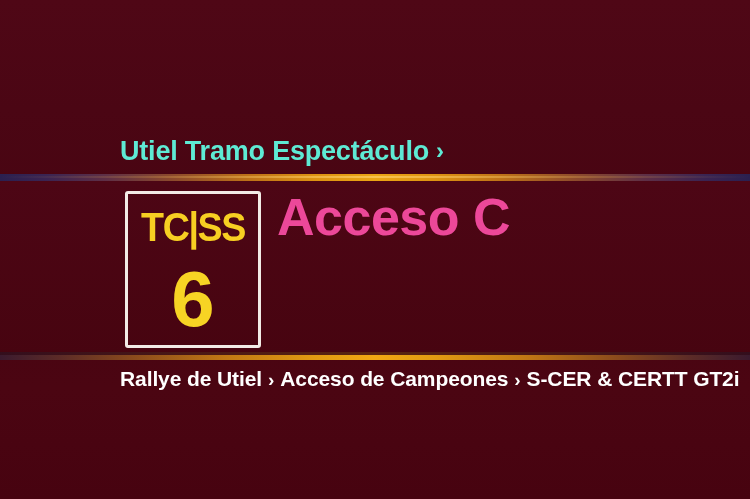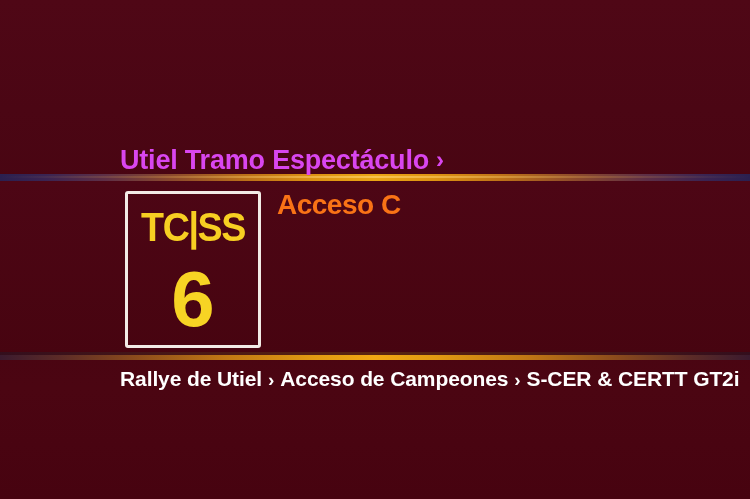--- a/index.html
+++ b/index.html
@@ -105,25 +105,25 @@
       #5d2a10 50%,
       #4a1a16 75%,
       #30101f 100%);
     opacity: .85;
   }
 
   
   .eyebrow {
     position: absolute;
     left: 120px;
-    top: 147px;
+    top: 138px;
     font-size: 27px;
     font-weight: bold;
     letter-spacing: -0.2px;
-    color: #d946ef;
+    color: #5eead4;
     white-space: nowrap;
     line-height: 1;
   }
   .eyebrow .chev {
     display: inline-block;
     margin-left: 7px;
     font-size: 24px;
     font-weight: bold;
     vertical-align: 1px;
   }
@@ -163,23 +163,23 @@
     font-size: 78px;
     font-weight: bold;
     line-height: 1;
   }
 
   
   .headline {
     position: absolute;
     left: 277px;
     top: 191px;
-    font-size: 28px;
-    font-weight: bold;
-    color: #f97316;
+    font-size: 52px;
+    font-weight: bold;
+    color: #ec4899;
     letter-spacing: -0.5px;
     white-space: nowrap;
     line-height: 1;
   }
 
   
   .breadcrumb {
     position: absolute;
     left: 120px;
     top: 368px;

